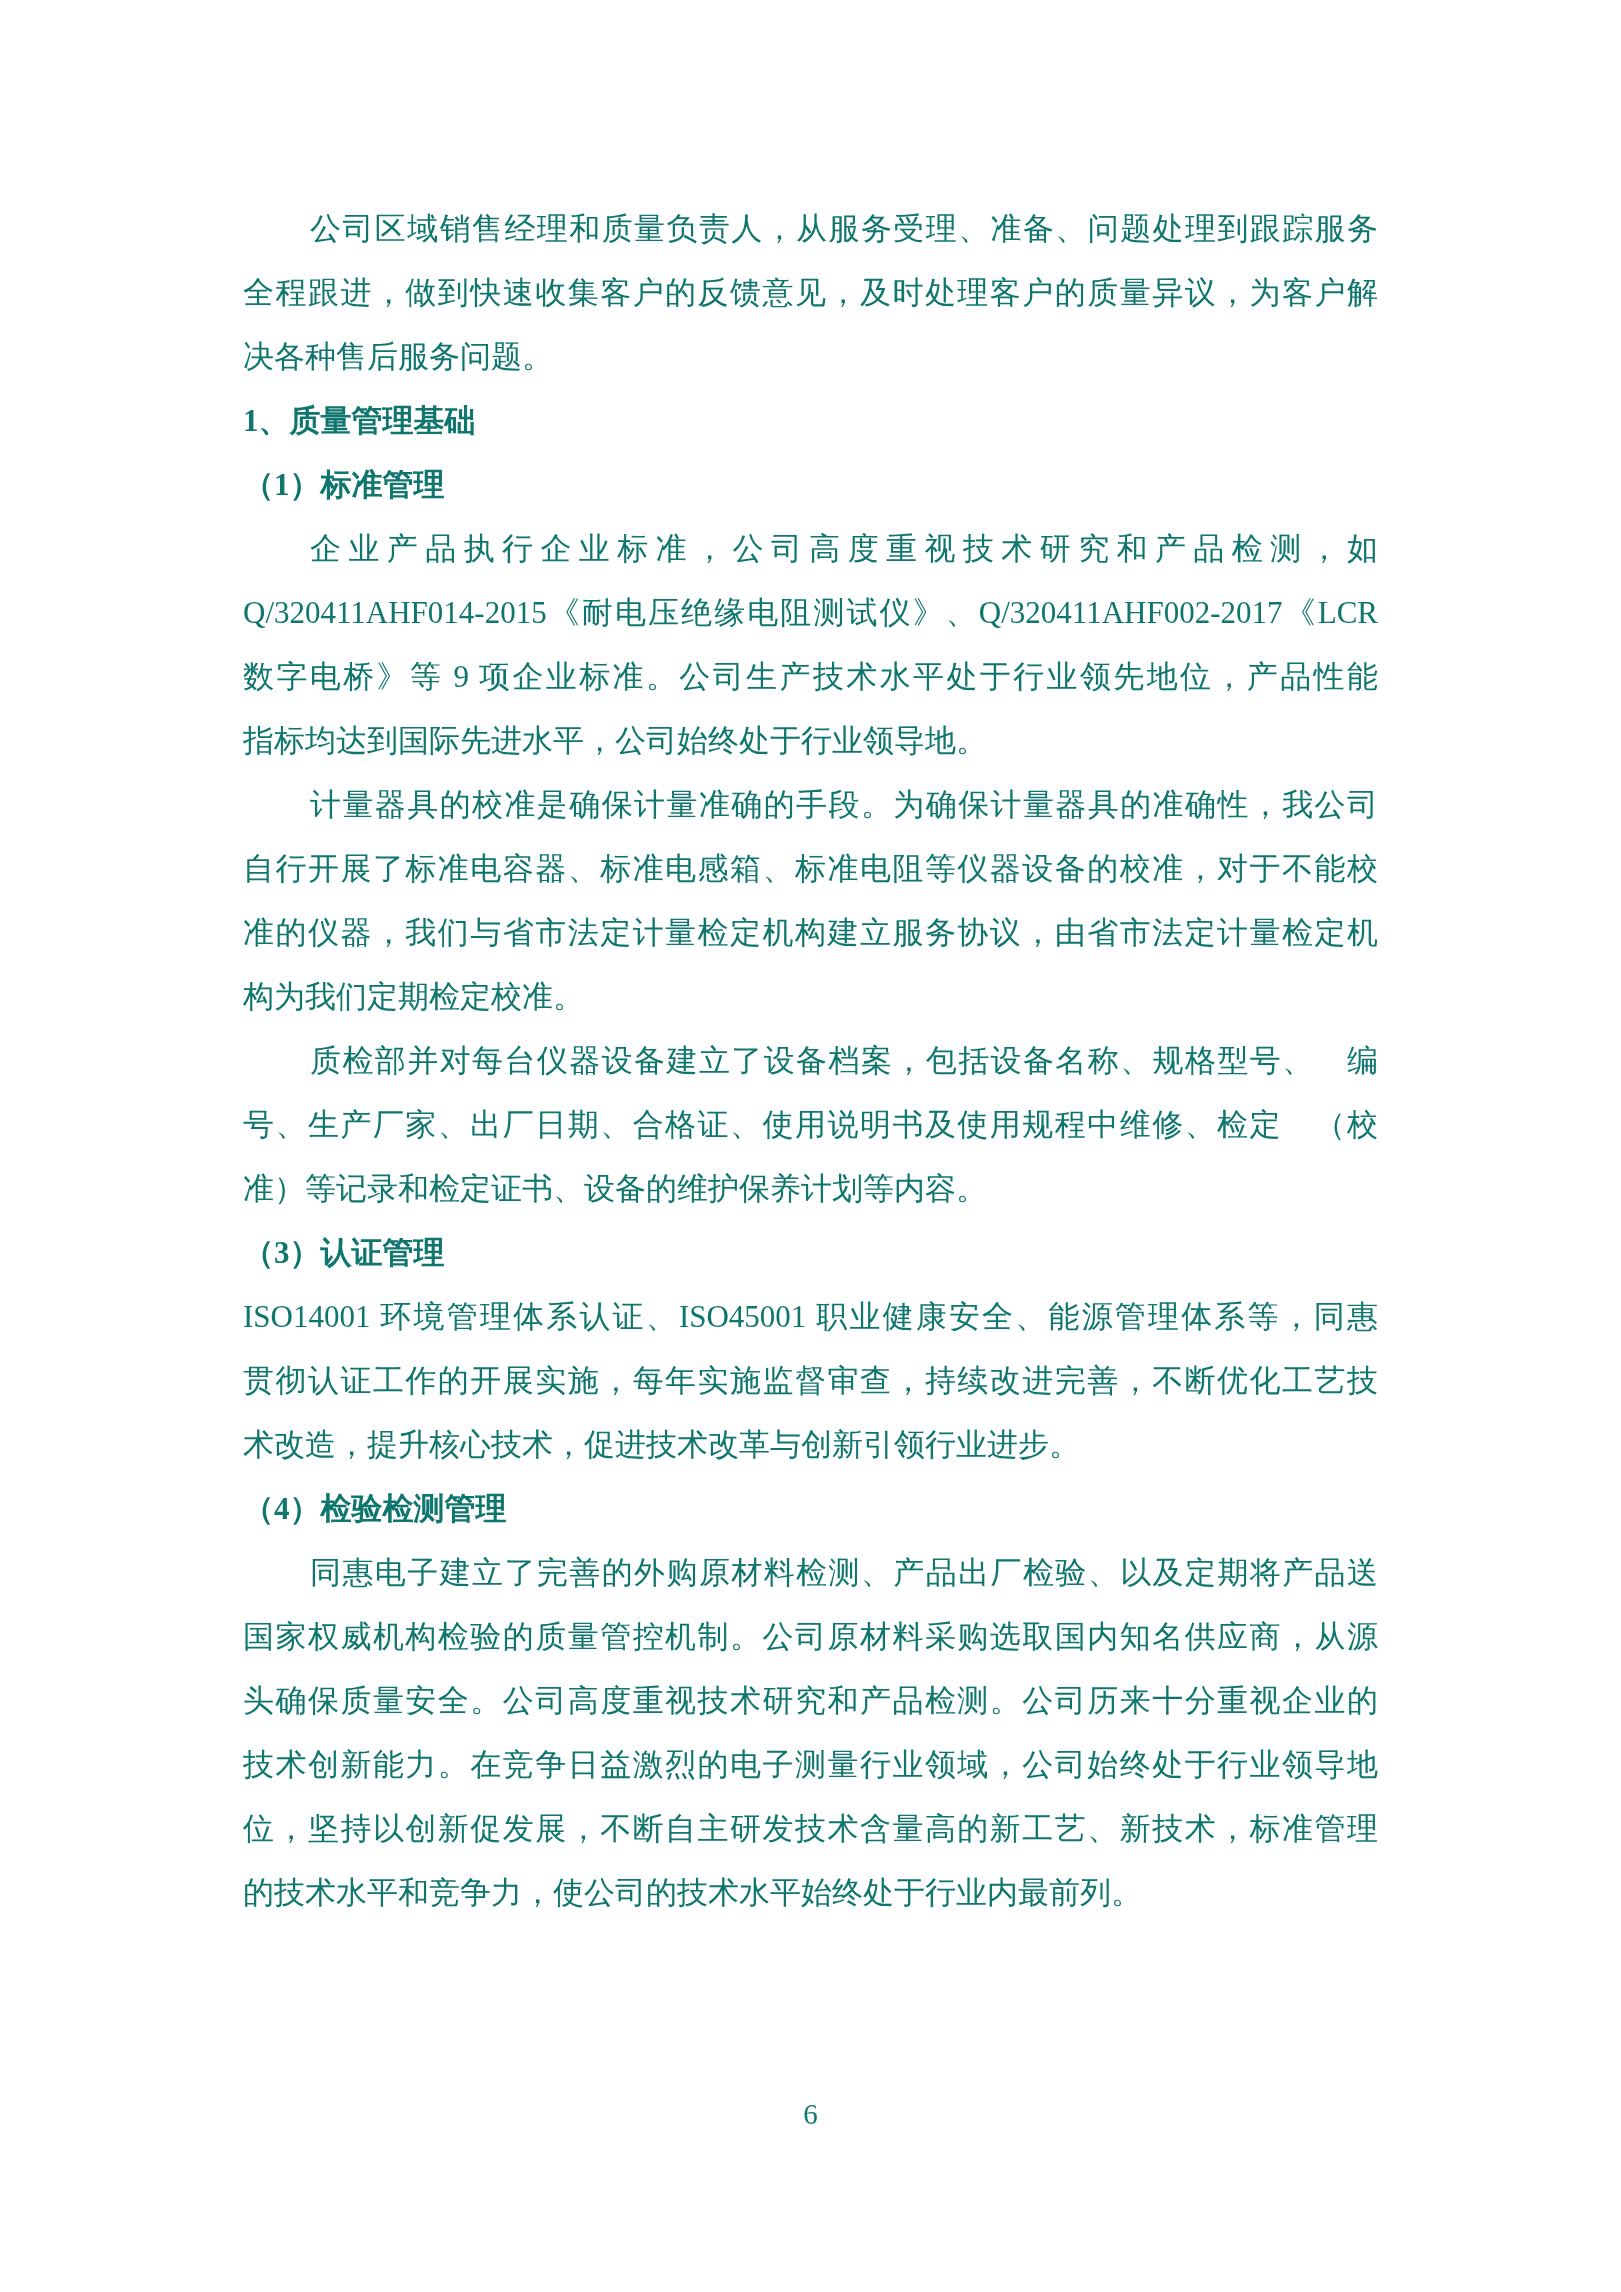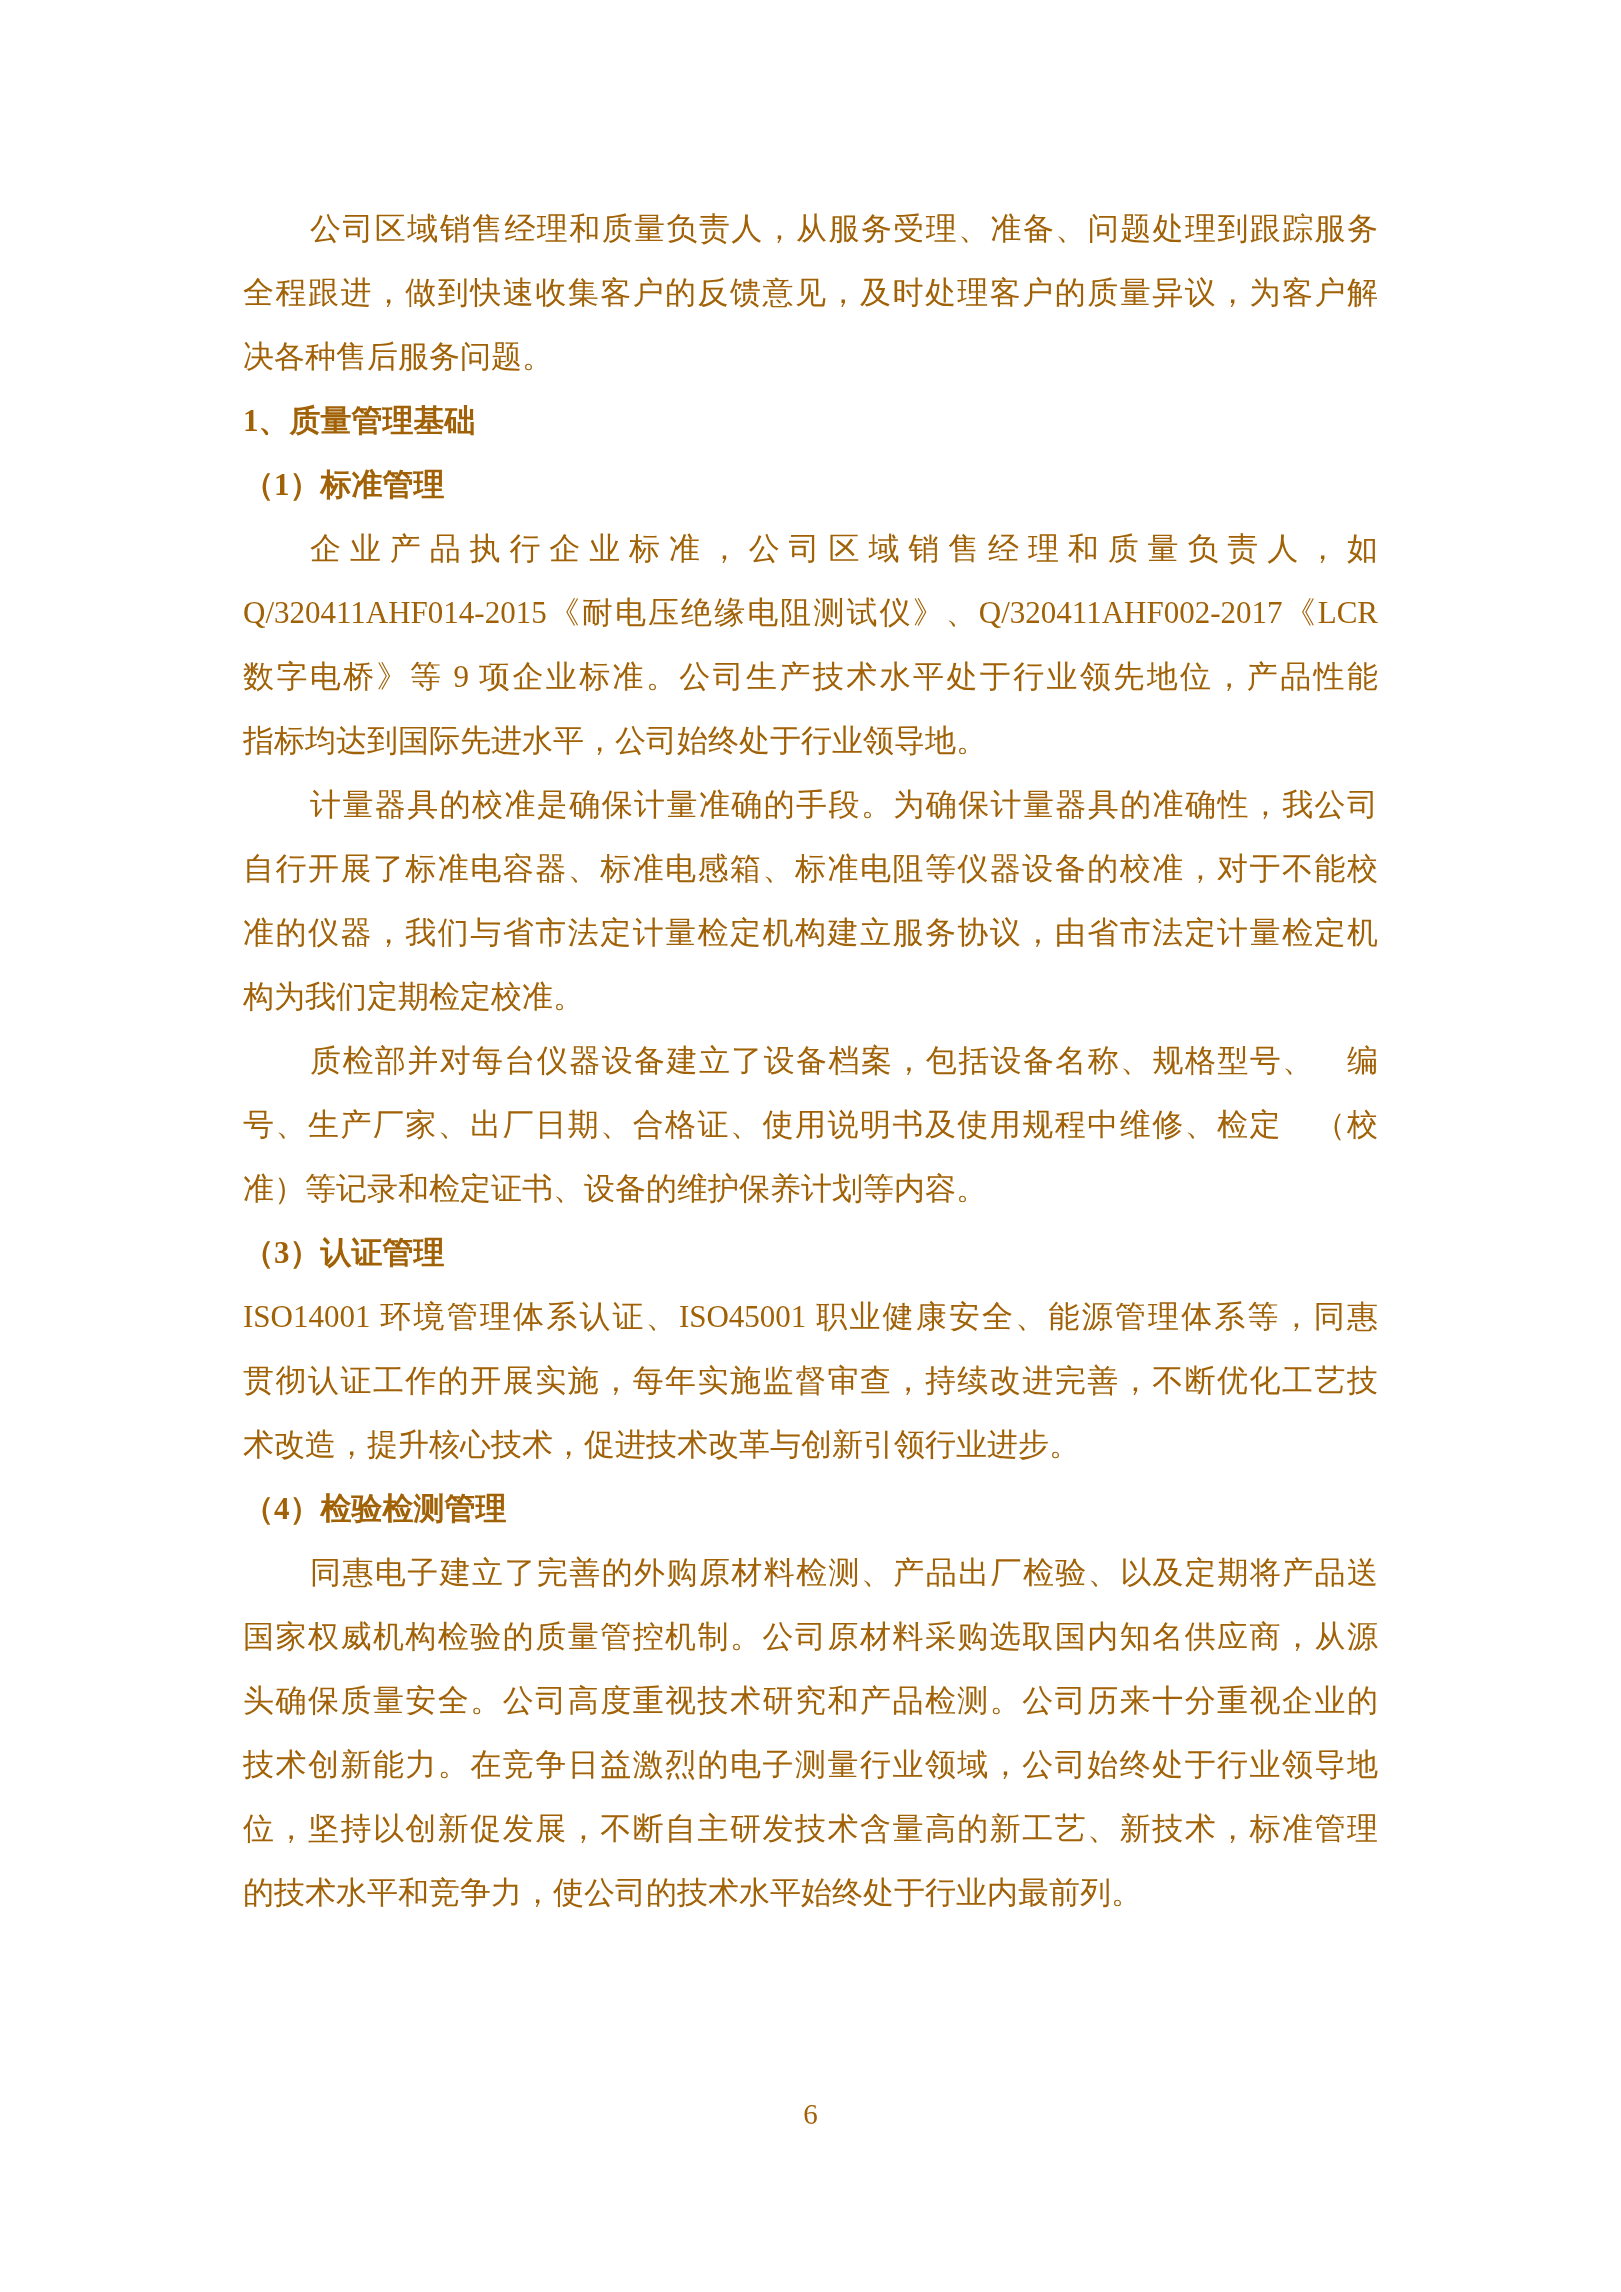--- a/index.html
+++ b/index.html
@@ -5,21 +5,21 @@
   html, body {
     margin: 0;
     padding: 0;
     background: #ffffff;
   }
   .page {
     position: relative;
     width: 1621px;
     height: 2293px;
     background: #ffffff;
-    color: #a16207;
+    color: #0f766e;
     font-family: "Liberation Serif", "DejaVu Serif", serif;
     overflow: hidden;
   }
   .content {
     position: absolute;
     left: 243px;
     top: 197px;
     width: 1135px;
   }
   .line {
@@ -58,21 +58,21 @@
 <div class="page">
   <div class="content">
       <div>
         <div class="line indent fill">公司区域销售经理和质量负责人，从服务受理、准备、问题处理到跟踪服务</div>
         <div class="line fill">全程跟进，做到快速收集客户的反馈意见，及时处理客户的质量异议，为客户解</div>
         <div class="line">决各种售后服务问题。</div>
       </div>
       <div class="line heading">1、质量管理基础</div>
       <div class="line heading">（1）标准管理</div>
       <div>
-        <div class="line indent fill">企业产品执行企业标准，公司区域销售经理和质量负责人，如</div>
+        <div class="line indent fill">企业产品执行企业标准，公司高度重视技术研究和产品检测，如</div>
         <div class="line fill">Q/320411AHF014-2015《耐电压绝缘电阻测试仪》、Q/320411AHF002-2017《LCR</div>
         <div class="line fill">数字电桥》等 9 项企业标准。公司生产技术水平处于行业领先地位，产品性能</div>
         <div class="line">指标均达到国际先进水平，公司始终处于行业领导地。</div>
       </div>
       <div>
         <div class="line indent fill">计量器具的校准是确保计量准确的手段。为确保计量器具的准确性，我公司</div>
         <div class="line fill">自行开展了标准电容器、标准电感箱、标准电阻等仪器设备的校准，对于不能校</div>
         <div class="line fill">准的仪器，我们与省市法定计量检定机构建立服务协议，由省市法定计量检定机</div>
         <div class="line">构为我们定期检定校准。</div>
       </div>

